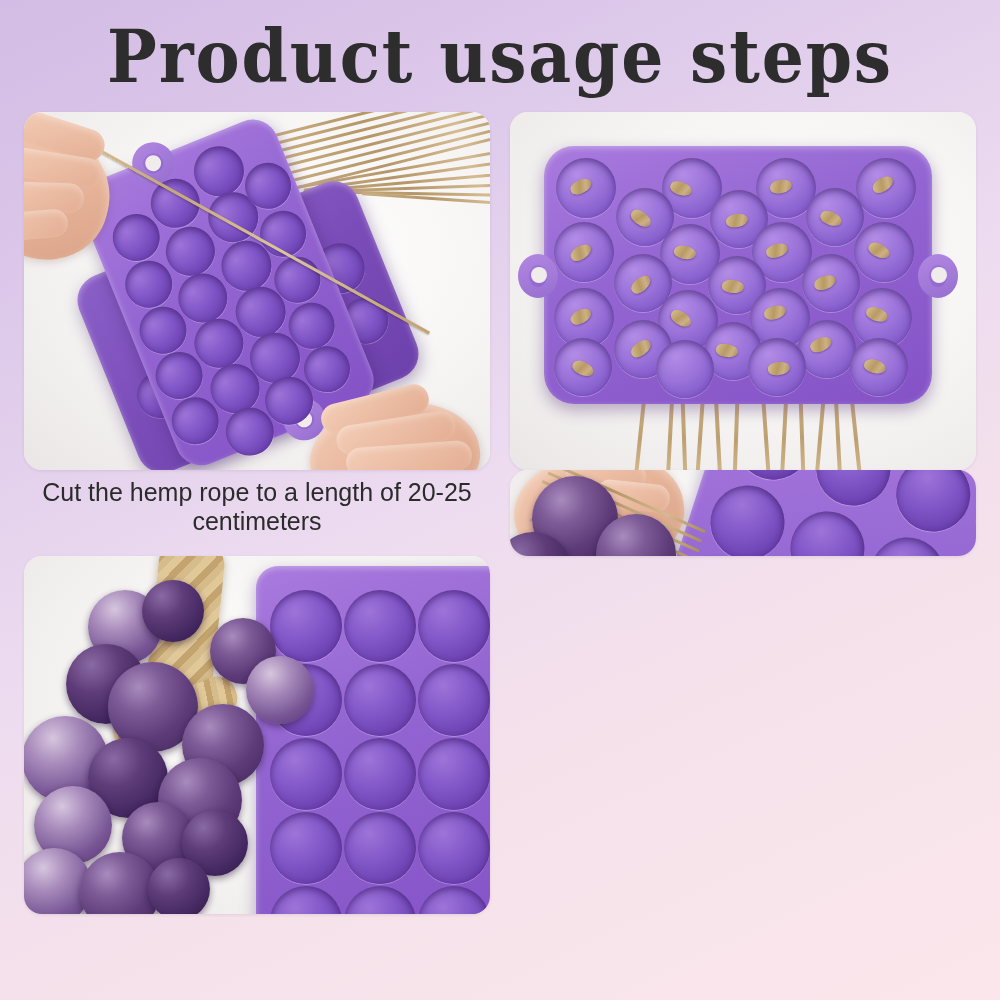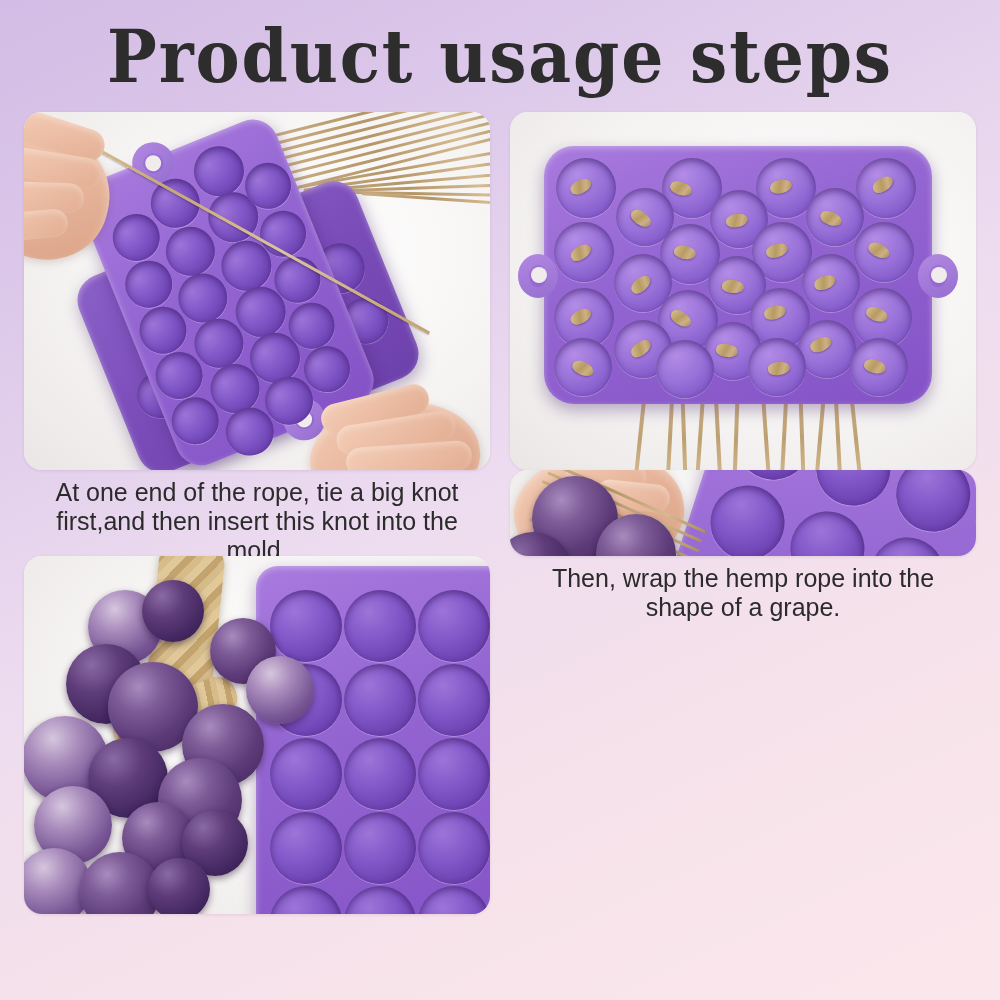--- a/index.html
+++ b/index.html
@@ -257,21 +257,21 @@
           <div class="knot" style="left:28px;top:216px;transform:rotate(26deg);"></div>
           <div class="knot" style="left:224px;top:216px;transform:rotate(-6deg);"></div>
           <div class="knot" style="left:320px;top:214px;transform:rotate(16deg);"></div>
 
           <div class="handle" style="left:-26px;top:108px;width:40px;height:44px;"></div>
           <div class="handle" style="left:374px;top:108px;width:40px;height:44px;"></div>
         </div>
       </div>
     </div>
 
-    <div class="caption">At one end of the rope, tie a big knot first,and then insert this knot into the mold.</div>
+    <div class="caption">Cut the hemp rope to a length of 20-25 centimeters</div>
 
     <div class="panel">
       <div class="scene">
         <div class="bgwhite"></div>
 
         <div class="mold" style="left:150px;top:-46px;width:400px;height:430px;transform:rotate(18deg);border-radius:26px;">
           <div class="cav" style="left:20px;top:18px;width:74px;height:74px;"></div>
           <div class="cav" style="left:104px;top:18px;width:74px;height:74px;"></div>
           <div class="cav" style="left:188px;top:18px;width:74px;height:74px;"></div>
           <div class="cav" style="left:272px;top:18px;width:74px;height:74px;"></div>
@@ -379,16 +379,15 @@
         <div class="grape" style="left:134px;top:202px;width:84px;height:84px;"></div>
         <div class="grape lt" style="left:10px;top:230px;width:78px;height:78px;"></div>
         <div class="grape" style="left:98px;top:246px;width:72px;height:72px;"></div>
         <div class="grape dk" style="left:158px;top:254px;width:66px;height:66px;"></div>
         <div class="grape lt" style="left:-8px;top:292px;width:76px;height:76px;"></div>
         <div class="grape" style="left:56px;top:296px;width:80px;height:80px;"></div>
         <div class="grape dk" style="left:124px;top:302px;width:62px;height:62px;"></div>
       </div>
     </div>
 
-    <div class="caption">Then, wrap the hemp rope into the shape of a grape.</div>
 
   </div>
 </div>
 
 </body></html>

